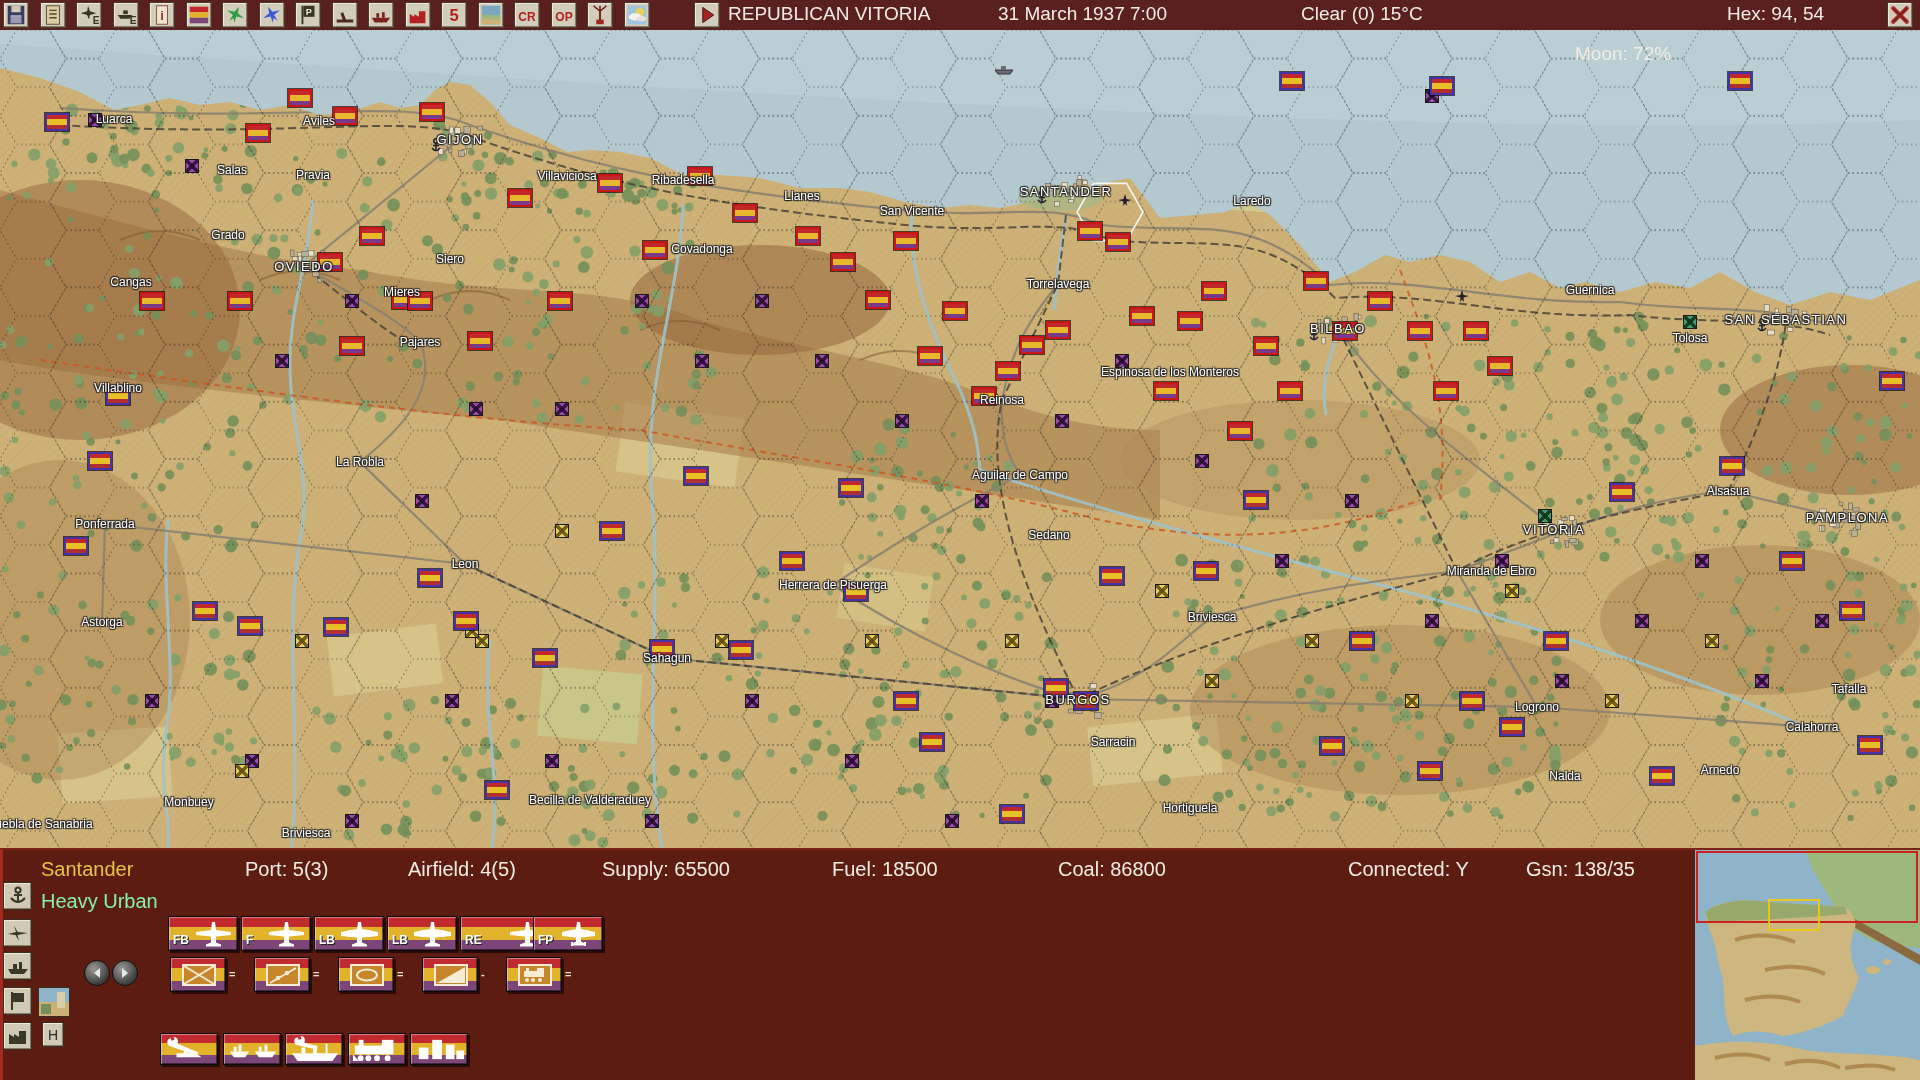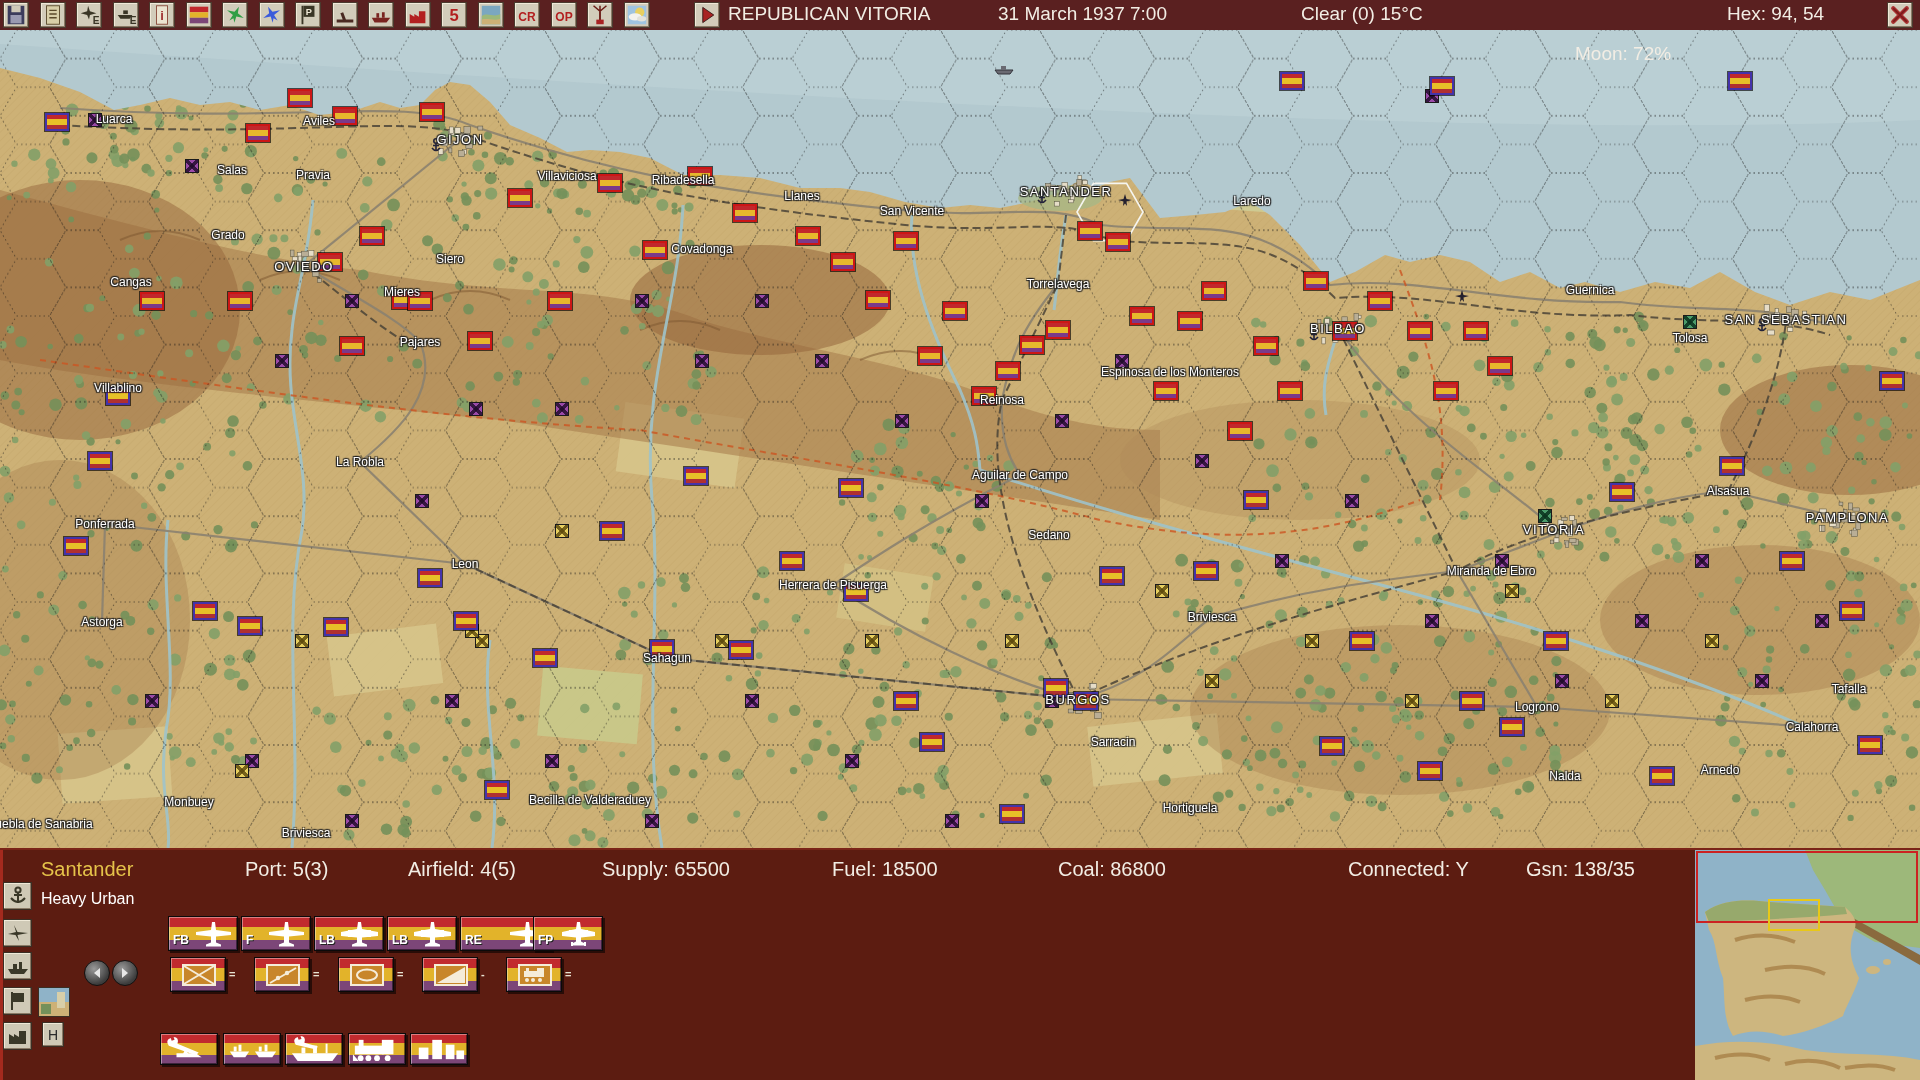--- a/index.html
+++ b/index.html
@@ -28,21 +28,21 @@
       linear-gradient(-45deg,transparent 40%,rgba(90,70,10,.8) 40% 60%,transparent 60%),#e8d060;}
   .sq.g{background:
       linear-gradient(45deg,transparent 40%,rgba(10,50,30,.85) 40% 60%,transparent 60%),
       linear-gradient(-45deg,transparent 40%,rgba(10,50,30,.85) 40% 60%,transparent 60%),#4a9a6a;}
   
   #panel{position:absolute;left:0;top:848px;width:1920px;height:232px;background:#5c1c11;
     border-top:2px solid #7a2418;box-sizing:border-box;z-index:20;}
   #panel .red-edge{position:absolute;left:0;top:0;width:3px;height:232px;background:#a42a1e;}
   .stat{position:absolute;top:8px;color:#f2ede4;font-size:20px;white-space:nowrap;}
   .stat.city{color:#e5c34a;}
-  .terrain{position:absolute;left:41px;top:40px;color:#ffffff;font-size:16px;}
+  .terrain{position:absolute;left:41px;top:40px;color:#86efac;font-size:20px;}
   .side-btn{position:absolute;left:3px;width:29px;height:28px;background:#cfc9b6;
     border:1px solid #3a2e24;box-shadow:inset -1px -1px 0 #8a7a66,inset 1px 1px 0 #efe9d8;
     display:flex;align-items:center;justify-content:center;box-sizing:border-box;}
   .cnt{position:absolute;border:1px solid #0a0a0a;box-sizing:border-box;
     background:linear-gradient(#c12a2e 0 30%,#e2b32a 30% 69%,#7c4678 69%);
     box-shadow:inset 1px 1px 0 rgba(255,255,255,.4),inset -1px -1px 0 rgba(0,0,0,.5),2px 2px 0 rgba(0,0,0,.55);}
   .cnt .lbl{position:absolute;left:4px;bottom:3px;color:#fff;font-size:12px;font-weight:bold;
     text-shadow:1px 1px 0 #222;}
   .gsuffix{position:absolute;color:#e8e3d2;font-size:11px;font-weight:bold;}
   .round-btn{position:absolute;width:26px;height:26px;border-radius:50%;

